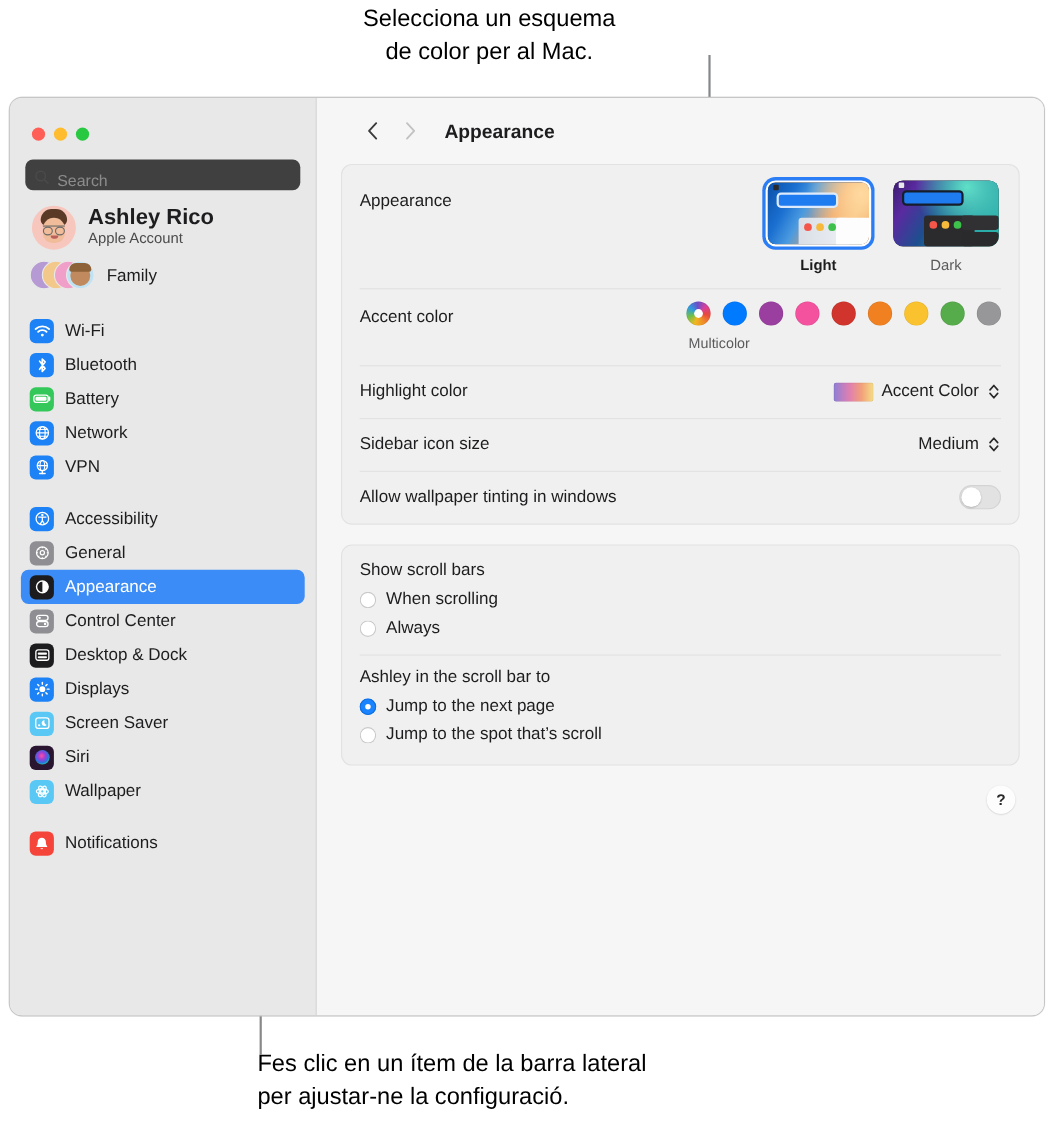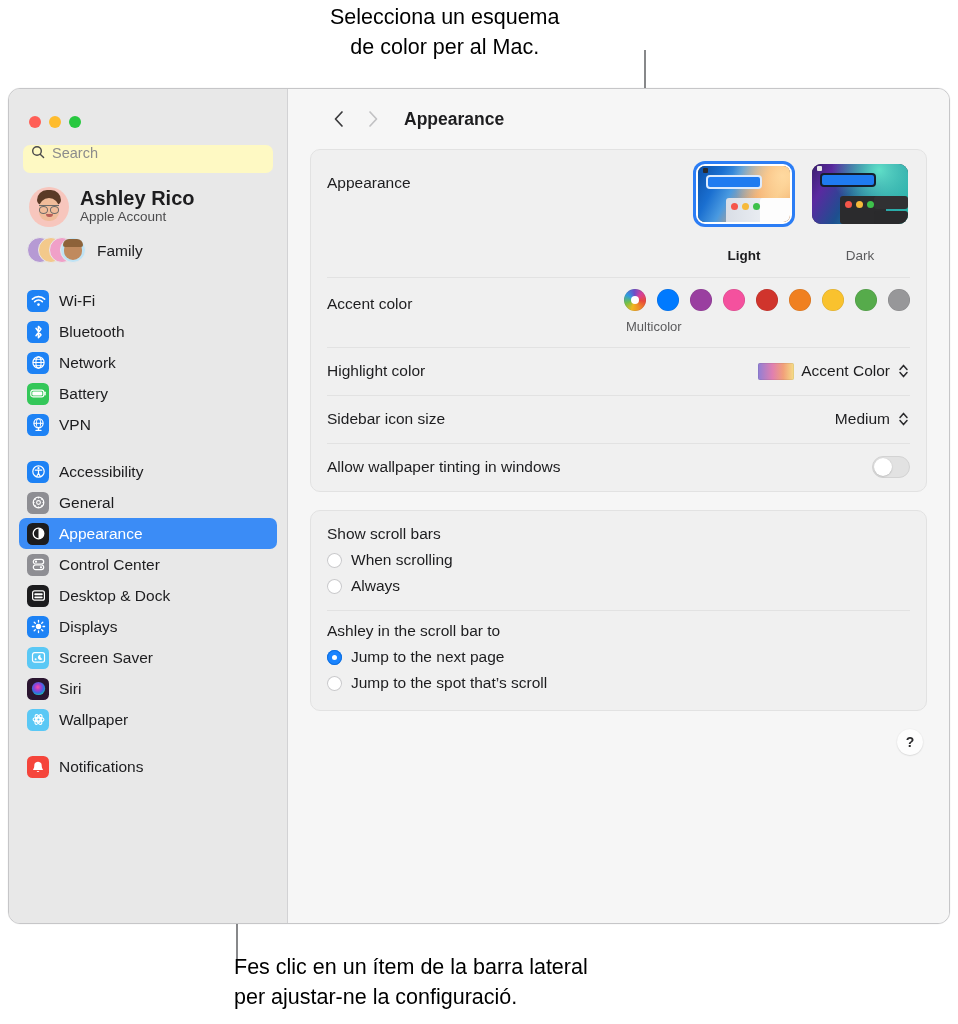--- a/index.html
+++ b/index.html
@@ -58,23 +58,23 @@
     height: 56px;
   }
   .light-dot { width: 12px; height: 12px; border-radius: 50%; }
   .dot-red { background: #ff5f57; }
   .dot-yellow { background: #febc2e; }
   .dot-green { background: #28c840; }
 
   .search-wrap { padding: 0 14px; }
   .search-field {
     height: 28px;
-    background: #fef9c3;
+    background: #404040;
     border-radius: 7px;
-    display: flex; align-items: flex-start;
+    display: flex; align-items: flex-end;
     padding: 0 8px;
     gap: 7px;
   }
   .search-field .ph {
     color: #8c8c8c; font-size: 14.5px;
   }
 
   .account {
     display: flex; align-items: center;
     gap: 11px;
@@ -197,21 +197,21 @@
   .thumb-cell { width: 96px; text-align: center; }
   .thumb {
     width: 96px; height: 60px; border-radius: 9px;
     overflow: hidden; position: relative;
     background: #333;
   }
   .thumb-cell.selected .thumb {
     box-shadow: 0 0 0 3px #2b7df5;
     border: 2px solid #fff;
   }
-  .thumb-label { font-size: 13.5px; color: #5b5b5d; margin-top: 24px; }
+  .thumb-label { font-size: 13.5px; color: #5b5b5d; margin-top: 9px; }
   .thumb-cell.selected .thumb-label { color: #1d1d1f; font-weight: bold; }
 
   .tb-half { position: absolute; top: 0; bottom: 0; overflow: hidden; }
   .wp-light {
     background:
       radial-gradient(circle at 92% 18%, #ffd9a0 0%, rgba(255,217,160,0) 52%),
       linear-gradient(118deg, #0a4fa8 0%, #1a6fd0 22%, #4a9ae0 38%, #f0a262 62%, #f5c07a 78%, #e4863f 100%);
   }
   .wp-dark {
     background:
@@ -375,40 +375,40 @@
         </div>
         <div class="nav-item">
           <span class="nav-icon" style="background:#1d82f5">
             <svg width="11" height="16" viewBox="0 0 11 16">
                 <path d="M3 4.3 8 11l-2.6 2.6V2.4L8 5 3 11.7" fill="none" stroke="#fff" stroke-width="1.5" stroke-linejoin="round" stroke-linecap="round"></path>
               </svg>
           </span>
           <span class="nav-label">Bluetooth</span>
         </div>
         <div class="nav-item">
+          <span class="nav-icon" style="background:#34c759">
+            <svg width="17" height="11" viewBox="0 0 17 11">
+                <rect x="0.8" y="2.2" width="13" height="6.6" rx="2.1" fill="none" stroke="#fff" stroke-width="1.2"></rect>
+                <rect x="2.3" y="3.6" width="10" height="3.8" rx="1.2" fill="#fff"></rect>
+                <path d="M15 4.3v2.4" stroke="#fff" stroke-width="1.5" stroke-linecap="round"></path>
+              </svg>
+          </span>
+          <span class="nav-label">Battery</span>
+        </div>
+        <div class="nav-item">
           <span class="nav-icon" style="background:#1d82f5">
             <svg width="15" height="15" viewBox="0 0 15 15">
                 <circle cx="7.5" cy="7.5" r="5.6" fill="none" stroke="#fff" stroke-width="1.2"></circle>
                 <ellipse cx="7.5" cy="7.5" rx="2.6" ry="5.6" fill="none" stroke="#fff" stroke-width="1.1"></ellipse>
                 <line x1="2" y1="7.5" x2="13" y2="7.5" stroke="#fff" stroke-width="1.1"></line>
                 <line x1="3.1" y1="4.4" x2="11.9" y2="4.4" stroke="#fff" stroke-width="0.9"></line>
                 <line x1="3.1" y1="10.6" x2="11.9" y2="10.6" stroke="#fff" stroke-width="0.9"></line>
               </svg>
           </span>
           <span class="nav-label">Network</span>
-        </div>
-        <div class="nav-item">
-          <span class="nav-icon" style="background:#34c759">
-            <svg width="17" height="11" viewBox="0 0 17 11">
-                <rect x="0.8" y="2.2" width="13" height="6.6" rx="2.1" fill="none" stroke="#fff" stroke-width="1.2"></rect>
-                <rect x="2.3" y="3.6" width="10" height="3.8" rx="1.2" fill="#fff"></rect>
-                <path d="M15 4.3v2.4" stroke="#fff" stroke-width="1.5" stroke-linecap="round"></path>
-              </svg>
-          </span>
-          <span class="nav-label">Battery</span>
         </div>
         <div class="nav-item">
           <span class="nav-icon" style="background:#1d82f5">
             <svg width="15" height="15" viewBox="0 0 15 15">
                 <circle cx="7.5" cy="6.3" r="4.6" fill="none" stroke="#fff" stroke-width="1.2"></circle>
                 <ellipse cx="7.5" cy="6.3" rx="2.1" ry="4.6" fill="none" stroke="#fff" stroke-width="1"></ellipse>
                 <line x1="2.9" y1="6.3" x2="12.1" y2="6.3" stroke="#fff" stroke-width="1"></line>
                 <line x1="7.5" y1="10.6" x2="7.5" y2="13.4" stroke="#fff" stroke-width="1.3" stroke-linecap="round"></line>
                 <line x1="5" y1="13.4" x2="10" y2="13.4" stroke="#fff" stroke-width="1.3" stroke-linecap="round"></line>
               </svg>

